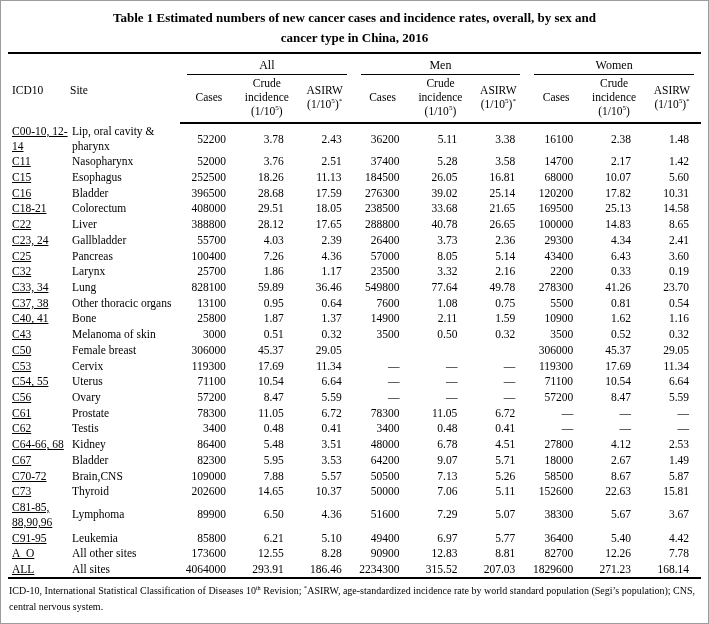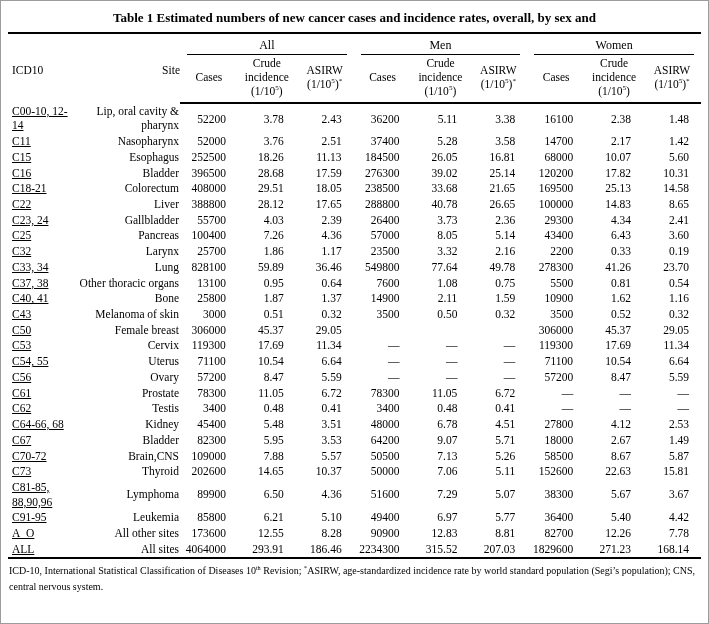--- a/index.html
+++ b/index.html
@@ -37,42 +37,43 @@
     font-size: 12px;
   }
   .sub-row th {
     border-bottom: 2px solid #000;
     padding: 1px 0 4px;
     line-height: 1.22;
     text-align: center;
     vertical-align: middle;
   }
   th.icd-h { text-align: left; padding-left: 4px; margin-top: 17px; }
-  th.site-h { text-align: right; }
+  th.site-h { text-align: left; }
   sup { font-size: 0.62em; vertical-align: super; line-height: 0; }
   tbody td {
     line-height: 1.28;
     vertical-align: middle;
     padding-top: 0.5px; padding-bottom: 0.5px;
   }
   td.icd  { text-align: left; padding-left: 4px; text-decoration: underline; }
-  td.site { text-align: right; padding-left: 2px; }
+  td.site { text-align: left; padding-left: 2px; }
   td.num  { text-align: right; padding-right: 12px; }
   tbody tr:last-child td { border-bottom: 2px solid #000; }
   .footnote {
     font-size: 10px;
     line-height: 1.62;
     padding: 4px 1px 0;
   }
 </style>
 </head>
 <body>
 
 <div class="title">
   <div>Table 1 Estimated numbers of new cancer cases and incidence rates, overall, by sex and</div>
+  <div>cancer type in China, 2016</div>
 </div>
 
 <table class="main">
   <colgroup>
     <col style="width:62px">
       <col style="width:110px">
     <col>
       <col>
       <col>
       <col>
@@ -373,21 +374,21 @@
         <td class="num">3400</td>
         <td class="num">0.48</td>
         <td class="num">0.41</td>
         <td class="num">—</td>
         <td class="num">—</td>
         <td class="num">—</td>
       </tr>
       <tr>
         <td class="icd">C64-66, 68</td>
         <td class="site">Kidney</td>
-        <td class="num">45400</td>
+        <td class="num">86400</td>
         <td class="num">5.48</td>
         <td class="num">3.51</td>
         <td class="num">48000</td>
         <td class="num">6.78</td>
         <td class="num">4.51</td>
         <td class="num">27800</td>
         <td class="num">4.12</td>
         <td class="num">2.53</td>
       </tr>
       <tr>

